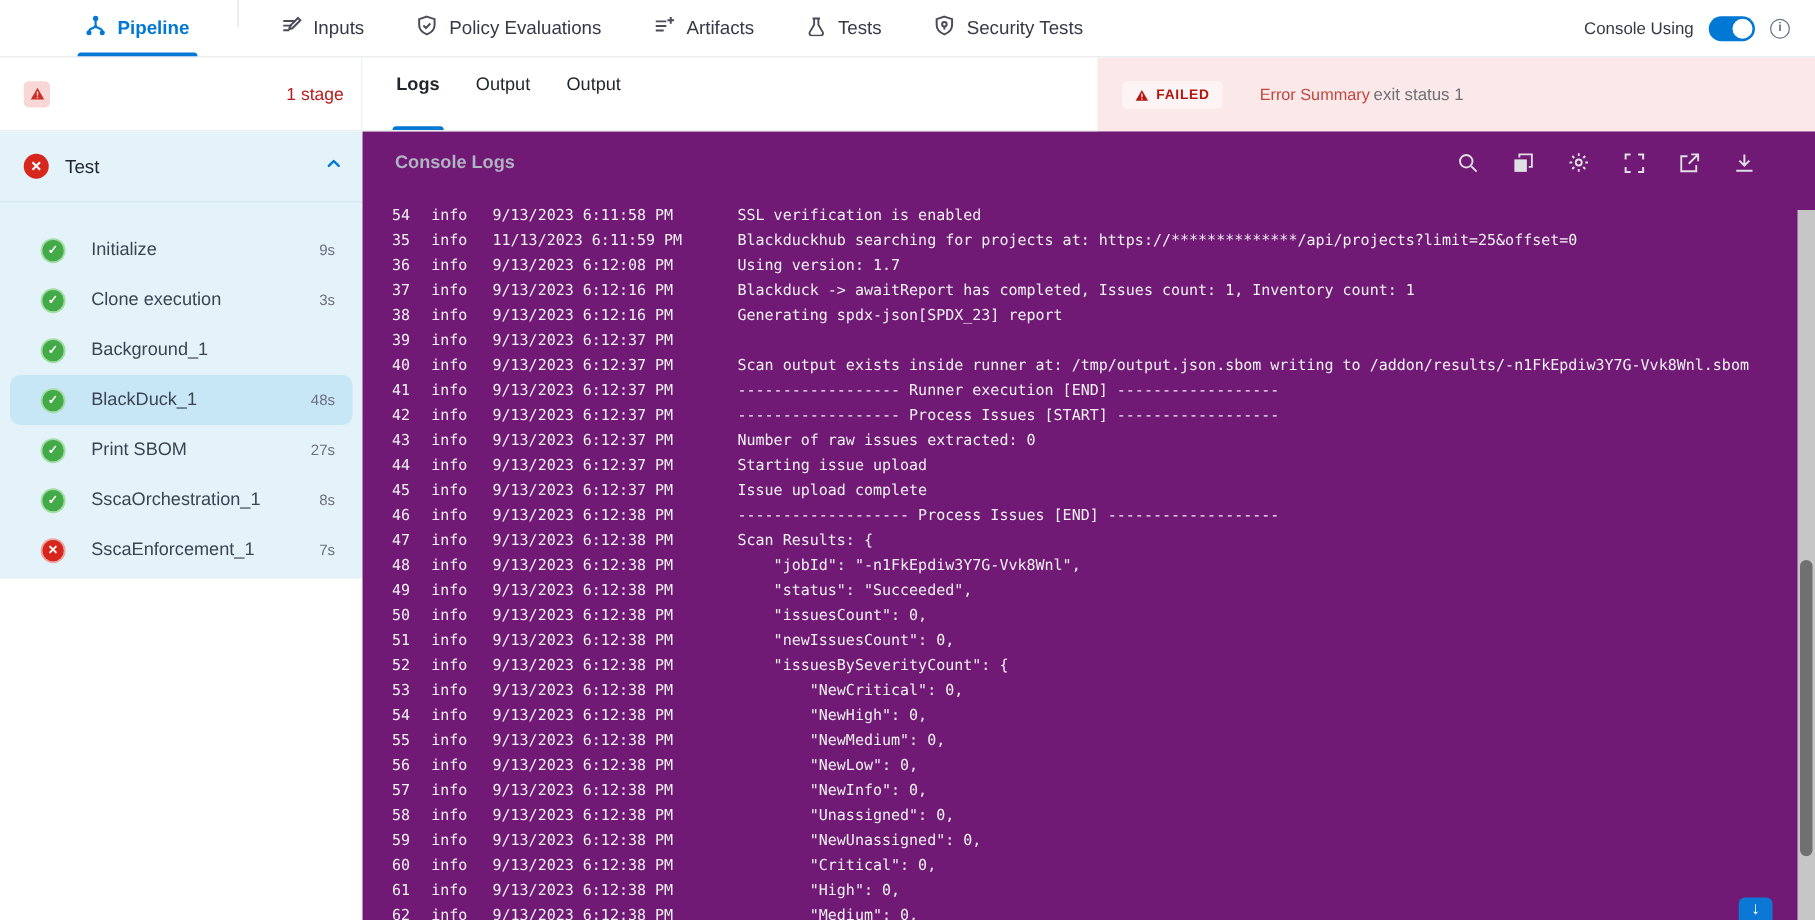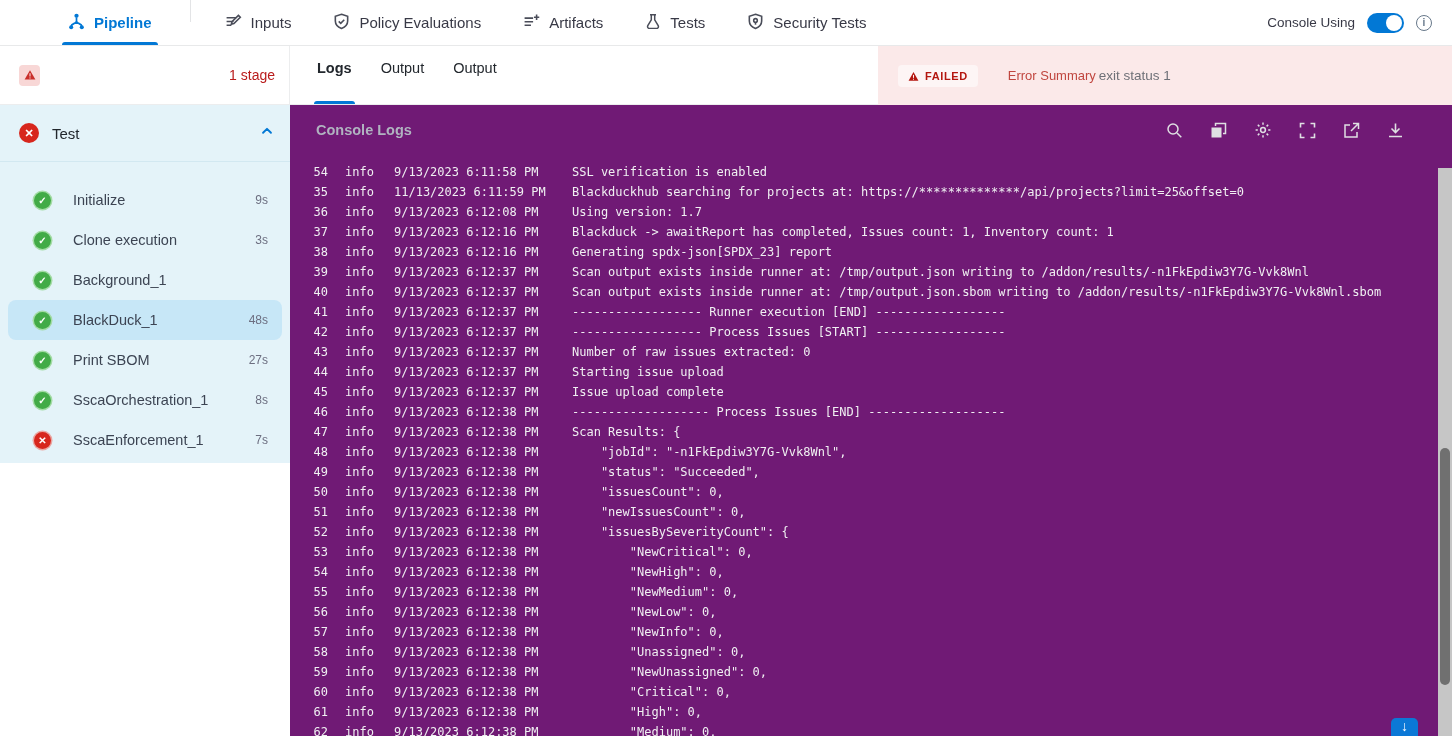--- a/index.html
+++ b/index.html
@@ -68,21 +68,21 @@
   .console-actions { margin-left:auto; display:flex; align-items:center; gap:27px; padding-right:22px; }
   .cicon { display:flex; cursor:pointer; }
 
   .log-view { position:absolute; top:50px; left:0; right:18px; bottom:0; overflow:hidden; }
   .log-list { margin-top:7px; }
   .log-line { display:flex; height:20px; line-height:20px;
     font-family:"DejaVu Sans Mono", monospace; font-size:12px; color:#f0f0f2; }
   .ln  { width:16px; margin-left:22px; text-align:right; flex:0 0 auto; }
   .lvl { width:32px; margin-left:17px; flex:0 0 auto; }
   .ts  { width:158px; margin-left:17px; flex:0 0 auto; }
-  .msg { margin-left:20px; white-space:pre; }
+  .msg { margin-left:38px; white-space:pre; }
 
   .scrollbar { position:absolute; top:63px; right:0; width:14px; bottom:0; background:#c6c6c6; }
   .scroll-thumb { position:absolute; top:280px; height:237px; left:2px; width:10px;
     border-radius:6px; background:#707070; cursor:pointer; }
   .jump-btn { position:absolute; right:34px; bottom:-9px; width:27px; height:27px; background:#0b78d6;
     border-radius:5px; color:#fff; display:flex; align-items:flex-start; justify-content:center;
     font-size:14px; cursor:pointer; }
 </style>
 </head>
 <body>
@@ -307,21 +307,20 @@
         <div class="log-line">
     <span class="ln">38</span>
     <span class="lvl">info</span>
     <span class="ts">9/13/2023 6:12:16 PM</span>
     <span class="msg">Generating spdx-json[SPDX_23] report</span>
   </div>
         <div class="log-line">
     <span class="ln">39</span>
     <span class="lvl">info</span>
     <span class="ts">9/13/2023 6:12:37 PM</span>
-    <span class="msg">Scan output exists inside runner at: /tmp/output.json writing to /addon/results/-n1FkEpdiw3Y7G-Vvk8Wnl</span>
   </div>
         <div class="log-line">
     <span class="ln">40</span>
     <span class="lvl">info</span>
     <span class="ts">9/13/2023 6:12:37 PM</span>
     <span class="msg">Scan output exists inside runner at: /tmp/output.json.sbom writing to /addon/results/-n1FkEpdiw3Y7G-Vvk8Wnl.sbom</span>
   </div>
         <div class="log-line">
     <span class="ln">41</span>
     <span class="lvl">info</span>

